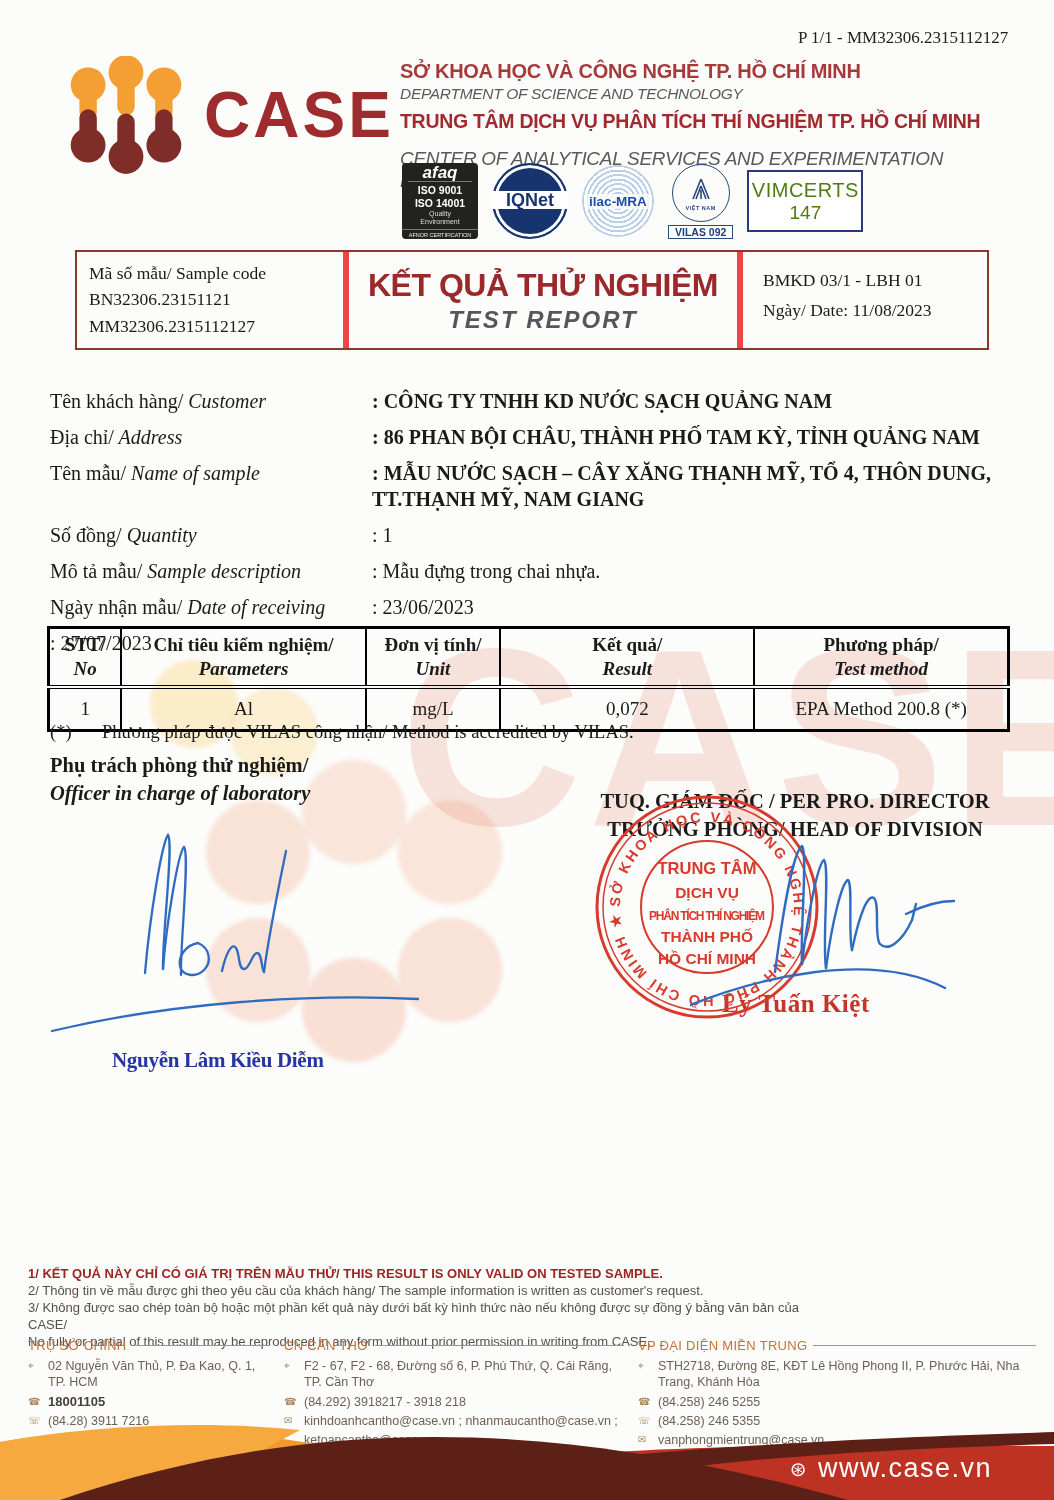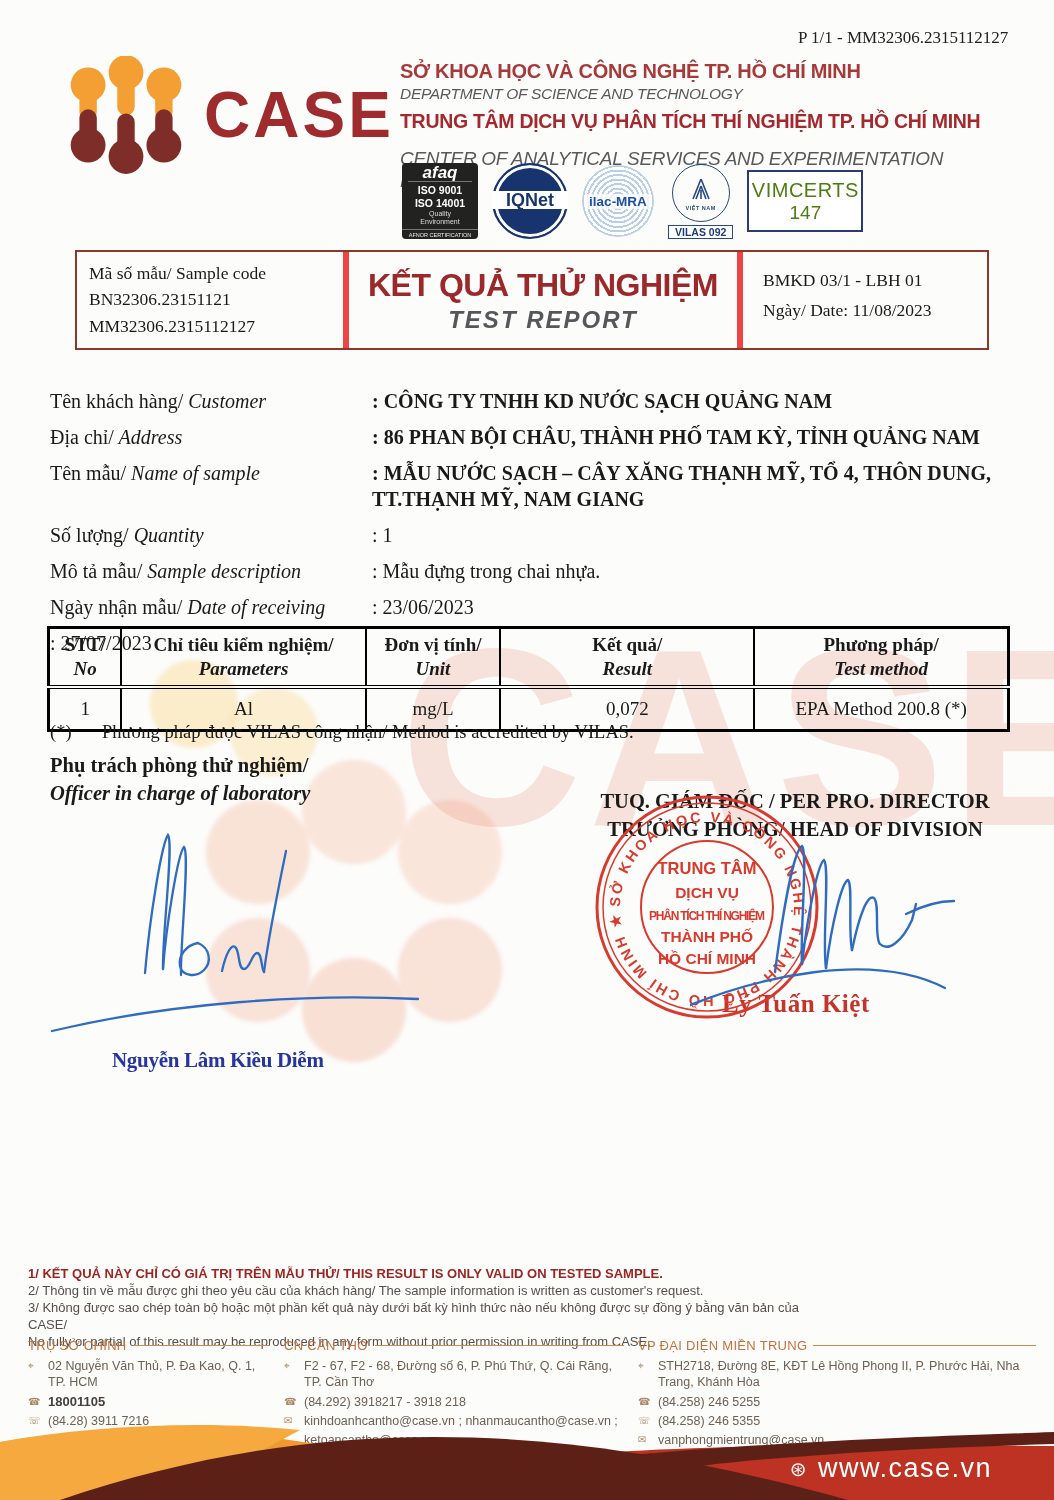--- a/index.html
+++ b/index.html
@@ -231,21 +231,21 @@
     </div>
     <div class="info-row bold">
       <div class="info-label"><span>Địa chỉ/</span><span class="en"> Address</span></div>
       <div class="info-value">: 86 PHAN BỘI CHÂU, THÀNH PHỐ TAM KỲ, TỈNH QUẢNG NAM</div>
     </div>
     <div class="info-row bold">
       <div class="info-label"><span>Tên mẫu/</span><span class="en"> Name of sample</span></div>
       <div class="info-value">: MẪU NƯỚC SẠCH – CÂY XĂNG THẠNH MỸ, TỔ 4, THÔN DUNG, TT.THẠNH MỸ, NAM GIANG</div>
     </div>
     <div class="info-row">
-      <div class="info-label"><span>Số lượng/</span><span class="en"> Quantity</span></div>
+      <div class="info-label"><span>Số đồng/</span><span class="en"> Quantity</span></div>
       <div class="info-value">: 1</div>
     </div>
     <div class="info-row">
       <div class="info-label"><span>Mô tả mẫu/</span><span class="en"> Sample description</span></div>
       <div class="info-value">: Mẫu đựng trong chai nhựa.</div>
     </div>
     <div class="info-row">
       <div class="info-label"><span>Ngày nhận mẫu/</span><span class="en"> Date of receiving</span></div>
       <div class="info-value">: 23/06/2023</div>
     </div>

